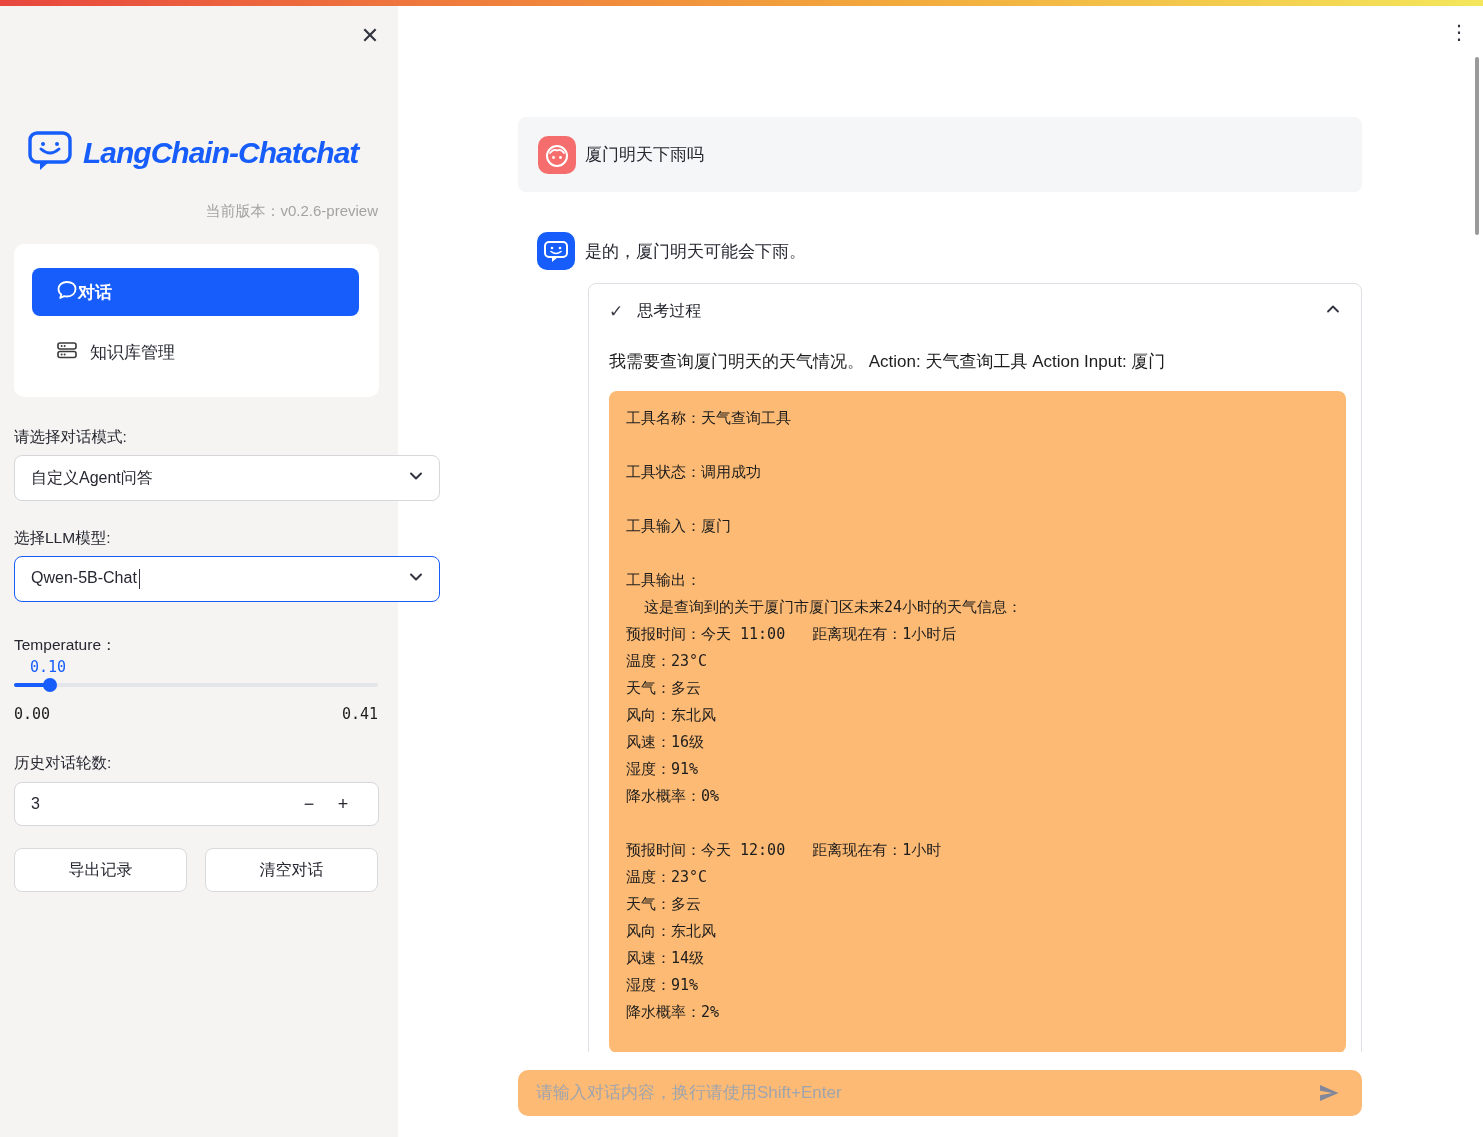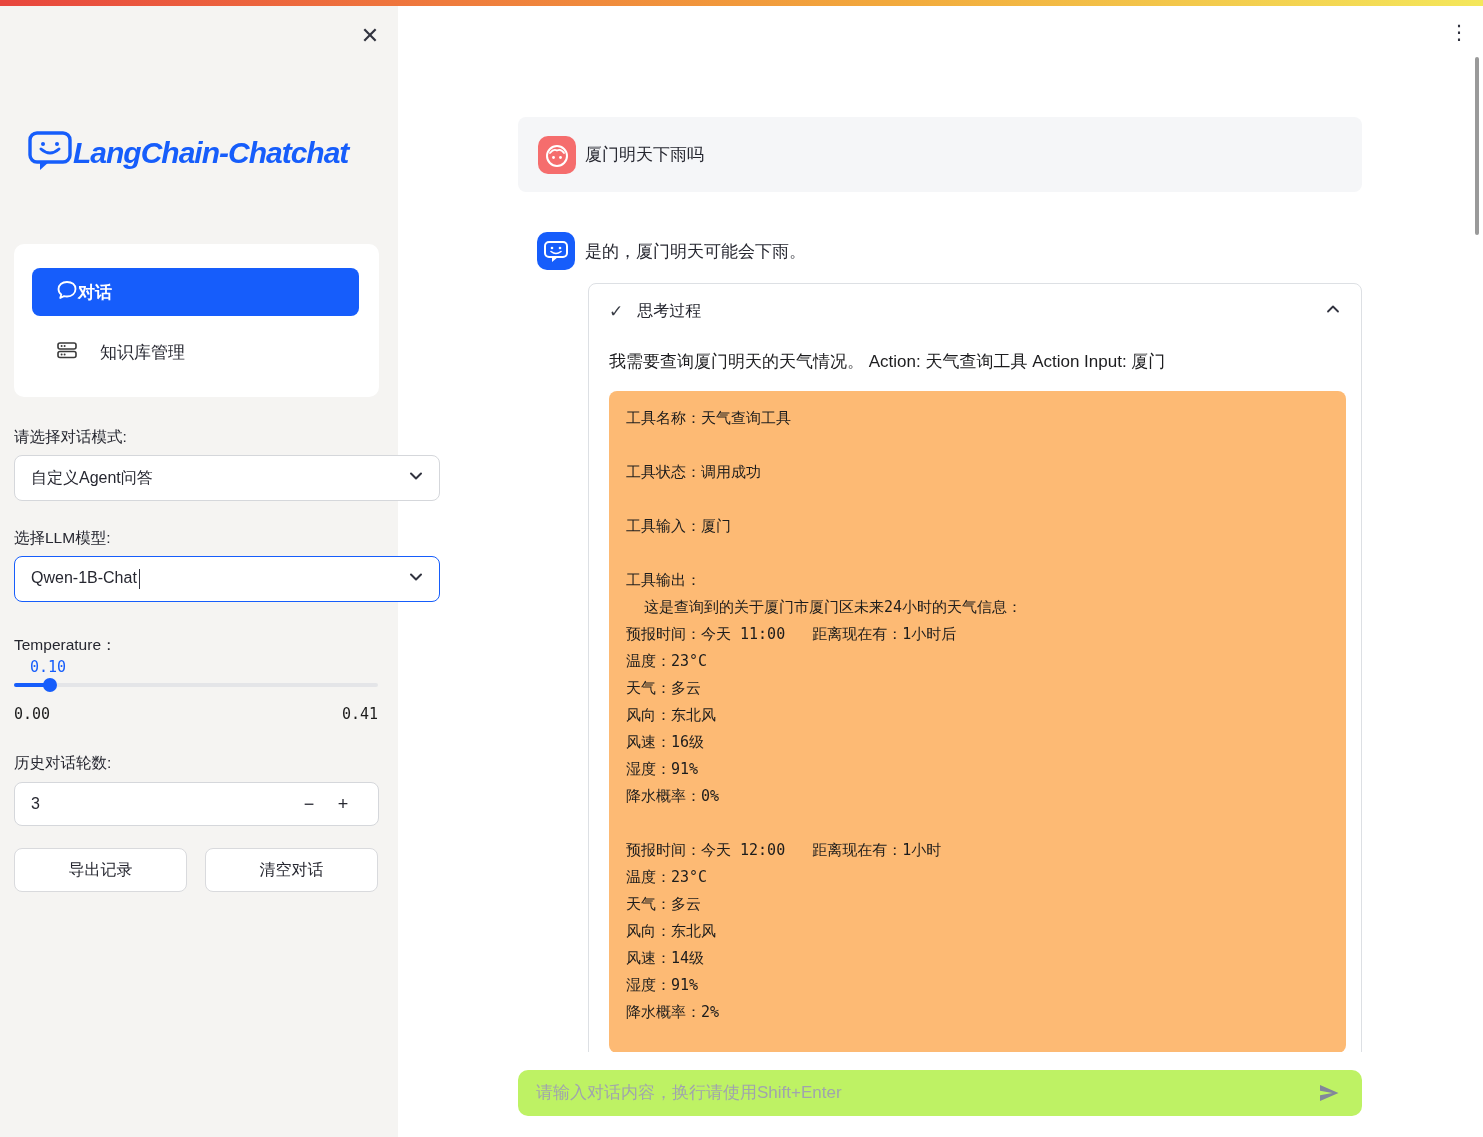--- a/index.html
+++ b/index.html
@@ -9,29 +9,29 @@
   #canvas { position:relative; width:1483px; height:1137px; background:#fff; }
 
   
   #topbar { left:0; top:0; width:1483px; height:6px;
     background:linear-gradient(90deg,#e8463e 0%,#ef7b3d 30%,#f2a93c 60%,#f4e75b 100%); }
 
   
   #sidebar { left:0; top:6px; width:398px; height:1131px; background:#f5f4f2; }
   .close-btn { left:356px; top:16px; width:28px; height:28px; font-size:22px; line-height:28px;
     text-align:center; color:#31333f; cursor:pointer; }
-  .logo-row { left:27px; top:124px; display:flex; align-items:center; }
+  .logo-row { left:27px; top:124px; display:flex; align-items:center; gap:10px; }
   .logo-text { font-size:30px; font-weight:700; font-style:italic; color:#165dfb; letter-spacing:-1px; }
   .version { left:0px; top:196px; width:378px; text-align:right; font-size:15px; color:#a3a3a3; }
 
   .nav-card { left:14px; top:238px; width:365px; height:153px; background:#ffffff; border-radius:10px; }
   .nav-active { left:32px; top:262px; width:327px; height:48px; background:#165dfb; border-radius:8px;
     display:flex; align-items:center; padding-left:24px; cursor:pointer; }
   .nav-active .lbl { color:#fff; font-weight:700; font-size:17px; }
-  .nav-plain { left:32px; top:326px; width:327px; height:40px; display:flex; align-items:center; gap:22px;
+  .nav-plain { left:32px; top:326px; width:327px; height:40px; display:flex; align-items:center; gap:12px;
     padding-left:24px; cursor:pointer; }
   .nav-plain .lbl { color:#262730; font-size:17px; }
 
   .field-label { font-size:15.5px; color:#262730; }
   .select-box { width:426px; height:46px; background:#fff; border:1px solid #d5d7db; border-radius:8px;
     display:flex; align-items:center; padding:0 14px 0 16px; font-size:16px; cursor:pointer; }
   .select-box.focused { border:1.5px solid #165dfb; }
   .select-box .val { flex:1; }
   .caret-bar { display:inline-block; width:1.5px; height:20px; background:#31333f; margin-left:2px;
     vertical-align:middle; }
@@ -71,21 +71,21 @@
   .exp-header { position:absolute; left:0; top:0; width:100%; height:54px; display:flex; align-items:center;
     padding:0 18px 0 20px; cursor:pointer; }
   .exp-check { font-size:17px; color:#3a3d46; margin-right:14px; }
   .exp-title { font-size:16px; flex:1; }
   .exp-thought { position:absolute; left:20px; top:66px; width:734px; font-size:17px; color:#1d1d1f; }
   .code-block { position:absolute; left:20px; top:107px; width:737px; background:#fdba74; border-radius:8px;
     padding:14px 16px 27px 17px; font-family:"DejaVu Sans Mono","Liberation Mono",monospace;
     font-size:15px; line-height:27px; color:#1c1c1c; white-space:pre-wrap; }
 
   .footer { left:398px; top:1052px; width:1085px; height:85px; background:#fff; }
-  .chat-input-bar { position:absolute; left:120px; top:18px; width:844px; height:46px; background:#bef264;
+  .chat-input-bar { position:absolute; left:120px; top:18px; width:844px; height:46px; background:#fdba74;
     border-radius:10px; display:flex; align-items:center; padding:0 18px; }
   .chat-input { flex:1; border:none; outline:none; background:transparent; font-size:17px; color:#262730;
     font-family:"Liberation Sans","DejaVu Sans",sans-serif; }
   .chat-input::placeholder { color:#a0a4ad; opacity:1; }
   .send-btn { width:30px; height:30px; display:flex; align-items:center; justify-content:center; cursor:pointer; }
 </style>
 </head>
 <body>
 
 <div id="canvas">
@@ -102,20 +102,23 @@
           <rect x="3" y="3" width="40" height="29" rx="7" fill="none" stroke="#165dfb" stroke-width="3.4"></rect>
           <path d="M13 31 v9 l10 -9 z" fill="#165dfb"></path>
           <circle cx="16" cy="14" r="2" fill="#165dfb"></circle>
           <circle cx="30" cy="14" r="2" fill="#165dfb"></circle>
           <path d="M14 19 q9 8 18 0" fill="none" stroke="#165dfb" stroke-width="3" stroke-linecap="round"></path>
         </svg>
       </span>
       <span class="logo-text">LangChain-Chatchat</span>
     </div>
 
+    <div class="abs version">
+      <span>当前版本：</span><span>v0.2.6-preview</span>
+    </div>
 
     <div class="abs nav-card"></div>
 
     <div class="abs nav-active">
       <span>
         <svg width="22" height="22" viewBox="0 0 22 22">
           <path d="M11 3 C6 3 2.5 6 2.5 10 c0 2.2 1 4.1 2.8 5.4 L4.2 19 l3.8 -1.9 c0.95 0.3 2 0.4 3 0.4 c5 0 8.5 -3 8.5 -7.5 S16 3 11 3 z" fill="none" stroke="#ffffff" stroke-width="1.8" stroke-linejoin="round"></path>
         </svg>
       </span>
       <span class="lbl">对话</span>
@@ -140,21 +143,21 @@
       <span class="val">自定义Agent问答</span>
       <span>
         <svg width="18" height="18" viewBox="0 0 18 18">
           <path d="M4 6.5 l5 5 5 -5" fill="none" stroke="#31333f" stroke-width="2" stroke-linecap="round" stroke-linejoin="round"></path>
         </svg>
       </span>
     </div>
 
     <div class="abs field-label" style="left:14px; top:522px;">选择LLM模型:</div>
     <div class="abs select-box focused" style="left:14px; top:550px;">
-      <span class="val"><span>Qwen-1B-Chat</span><span class="caret-bar"></span></span>
+      <span class="val"><span>Qwen-5B-Chat</span><span class="caret-bar"></span></span>
       <span>
         <svg width="18" height="18" viewBox="0 0 18 18">
           <path d="M4 6.5 l5 5 5 -5" fill="none" stroke="#31333f" stroke-width="2" stroke-linecap="round" stroke-linejoin="round"></path>
         </svg>
       </span>
     </div>
 
     <div class="abs field-label" style="left:14px; top:629px;">Temperature：</div>
     <div class="abs slider-value mono" style="left:30px;">0.10</div>
     <div class="abs slider-track">

